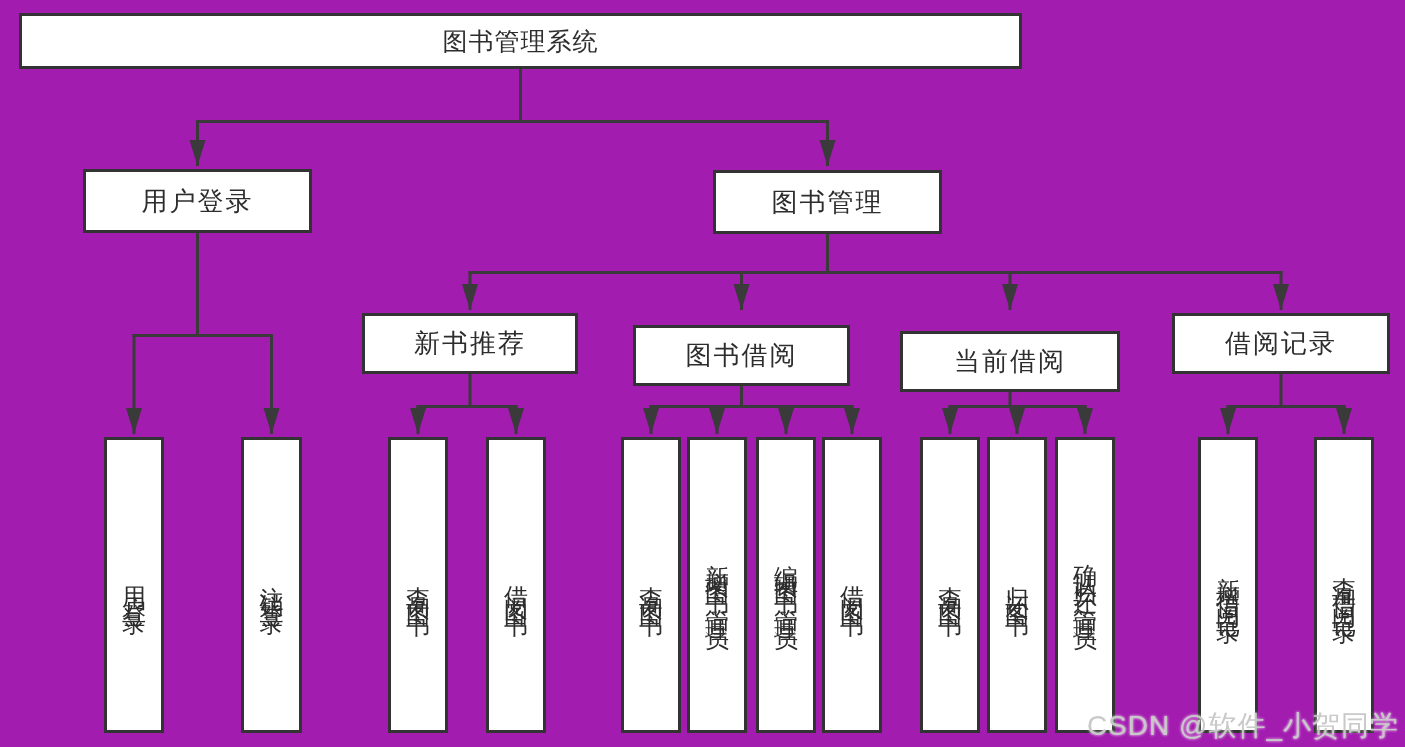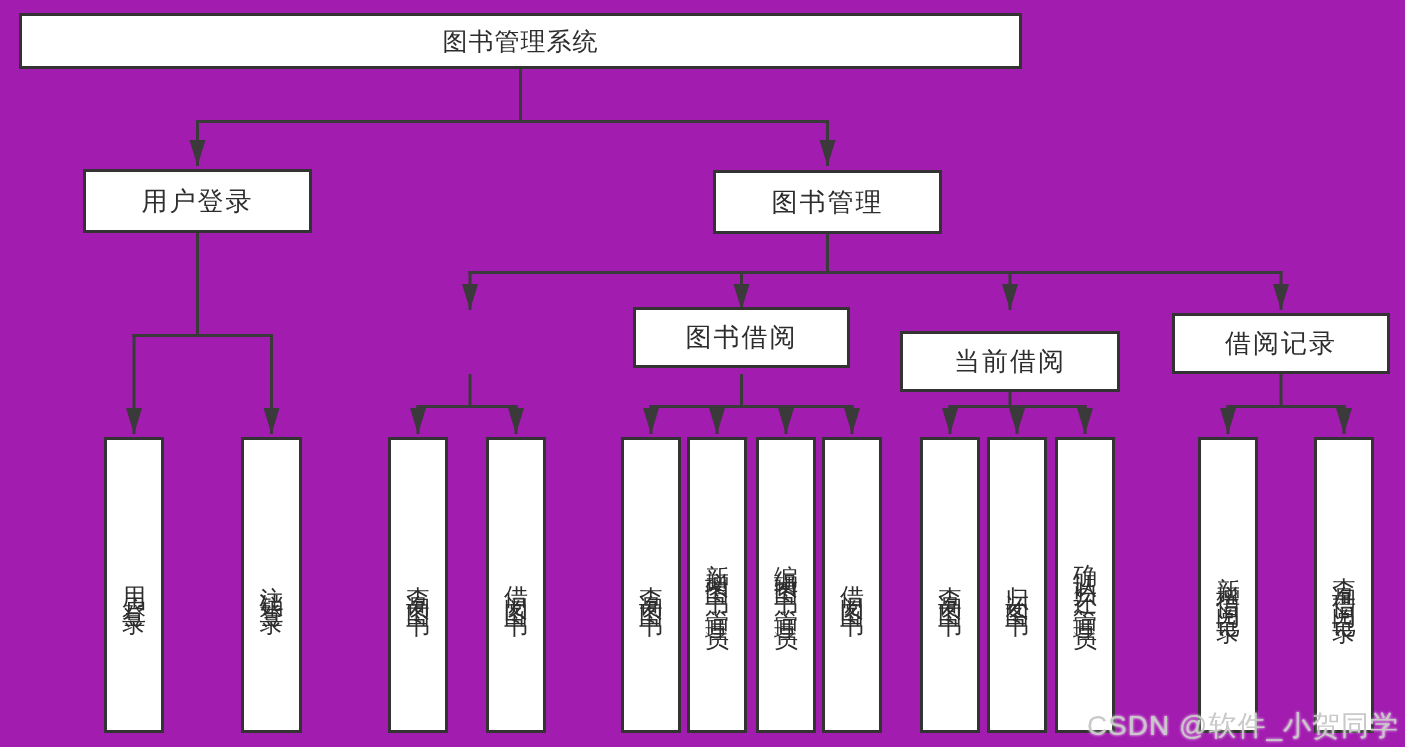--- a/index.html
+++ b/index.html
@@ -100,21 +100,24 @@
     <span class="lbl">图书管理系统</span>
   </div>
 
   <div class="node h" style="left:83px;top:169px;width:229px;height:64px">
     <span class="lbl">用户登录</span>
   </div>
   <div class="node h" style="left:713px;top:170px;width:229px;height:64px">
     <span class="lbl">图书管理</span>
   </div>
 
-  <div class="node h" style="left:633px;top:307px;width:217px;height:61px">
+  <div class="node h" style="left:362px;top:313px;width:216px;height:61px">
+    <span class="lbl">新书推荐</span>
+  </div>
+  <div class="node h" style="left:633px;top:325px;width:217px;height:61px">
     <span class="lbl">图书借阅</span>
   </div>
   <div class="node h" style="left:900px;top:331px;width:220px;height:61px">
     <span class="lbl">当前借阅</span>
   </div>
   <div class="node h" style="left:1172px;top:313px;width:218px;height:61px">
     <span class="lbl">借阅记录</span>
   </div>
 
   <div class="node v" style="left:104px;top:437px;width:60px;height:296px">

